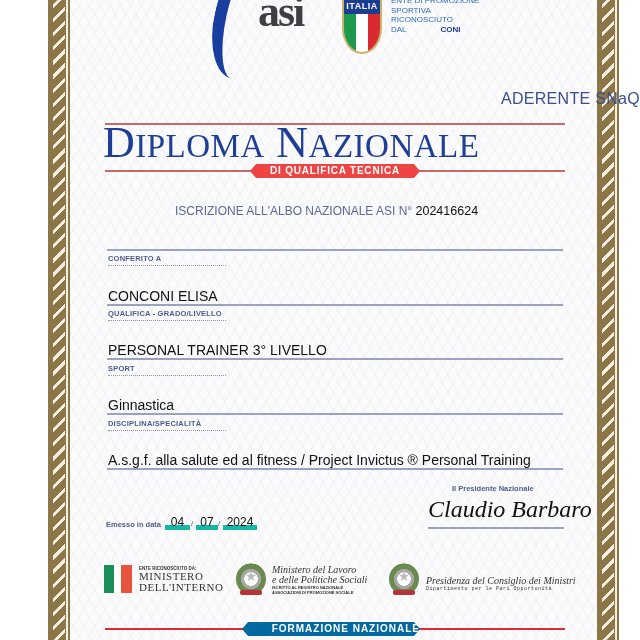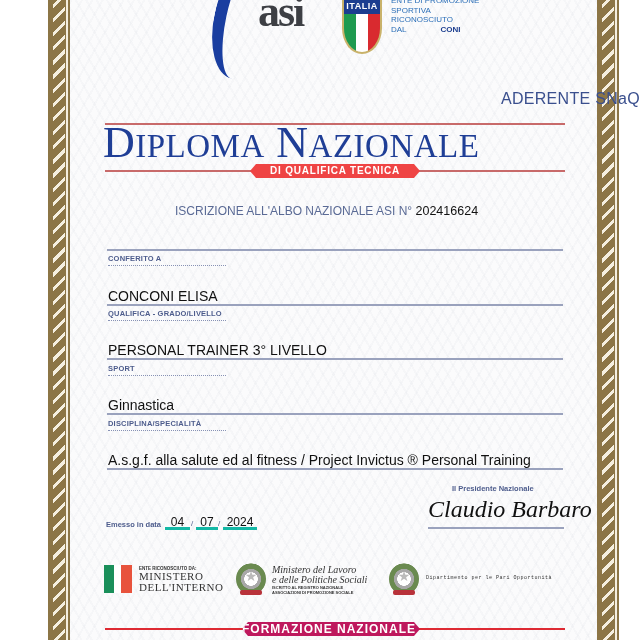--- a/index.html
+++ b/index.html
@@ -85,21 +85,21 @@
   
   .field-line { position: absolute; left: 107px; width: 456px; height: 1.5px; background: #9aa2bd; }
   .label {
     position: absolute; left: 108px; font-size: 7.5px; font-weight: bold; color: #4d5c8c; letter-spacing: 0.2px;
     width: 118px; border-bottom: 1px dotted #8792b5; padding-bottom: 2px;
   }
   .value { position: absolute; left: 108px; font-size: 14px; color: #111; white-space: nowrap; }
 
   
   .emesso { position: absolute; left: 106px; top: 520px; font-size: 7.5px; font-weight: bold; color: #4d5c8c; }
-  .date-part { position: absolute; top: 515px; font-size: 12px; color: #111; border-bottom: 3px solid #14b8a6; text-align: center; height: 15px; }
+  .date-part { position: absolute; top: 515px; font-size: 12px; color: #111; border-bottom: 5px solid #14b8a6; text-align: center; height: 15px; }
   .date-sep { position: absolute; top: 519px; font-size: 8px; color: #4d5c8c; }
 
   .presidente { position: absolute; left: 452px; top: 484px; font-size: 7.5px; font-weight: bold; color: #4d5c8c; }
   .signature {
     position: absolute; left: 428px; top: 496px; width: 136px; height: 30px;
     font-family: "Liberation Serif", serif; font-style: italic; font-size: 24px; color: #111; white-space: nowrap;
   }
   .sign-line { position: absolute; left: 428px; top: 527px; width: 136px; height: 1.5px; background: #9aa2bd; }
 
   
@@ -116,22 +116,22 @@
   .lavoro { position: absolute; left: 272px; top: 565px; color: #333; white-space: nowrap; }
   .lavoro .i { font-family: "Liberation Serif", serif; font-style: italic; font-size: 10px; line-height: 10px; }
   .lavoro .s { font-size: 4px; font-weight: bold; line-height: 5px; }
   .pcm { position: absolute; left: 426px; top: 575px; color: #333; white-space: nowrap; }
   .pcm .i { font-family: "Liberation Serif", serif; font-style: italic; font-size: 10px; line-height: 11px; }
   .pcm .s { font-family: "Liberation Mono", monospace; font-size: 5px; letter-spacing: 0.5px; }
 
   .bottom-line { position: absolute; top: 628px; height: 1.5px; background: #de2a33; }
   .bottom-banner {
     position: absolute; left: 242px; top: 622px; width: 178px; height: 14px;
-    background: #be185d; color: #fff; font-size: 12px; font-weight: bold; letter-spacing: 1px;
-    text-align: left; line-height: 14px;
+    background: #0369a1; color: #fff; font-size: 10px; font-weight: bold; letter-spacing: 1px;
+    text-align: right; line-height: 14px;
     clip-path: polygon(6px 0, calc(100% - 6px) 0, 100% 50%, calc(100% - 6px) 100%, 6px 100%, 0 50%);
   }
 </style>
 </head>
 <body>
 
 <div class="paper"></div>
 <div class="border left"></div>
 <div class="border right"></div>
 
@@ -208,18 +208,19 @@
   <div class="i">Ministero del Lavoro</div>
   <div class="i">e delle Politiche Sociali</div>
   <div class="s">ISCRITTO AL REGISTRO NAZIONALE</div>
   <div class="s">ASSOCIAZIONI DI PROMOZIONE SOCIALE</div>
 </div>
 
 <div class="emblem" style="left:389px;top:563px">
     <div class="ribbon"></div>
   </div>
 <div class="pcm">
+  <div class="i">Presidenza del Consiglio dei Ministri</div>
   <div class="s">Dipartimento per le Pari Opportunità</div>
 </div>
 
 <div class="bottom-line" style="left:105px;width:140px"></div>
 <div class="bottom-line" style="left:417px;width:148px"></div>
 <div class="bottom-banner">FORMAZIONE NAZIONALE</div>
 
 </body></html>

